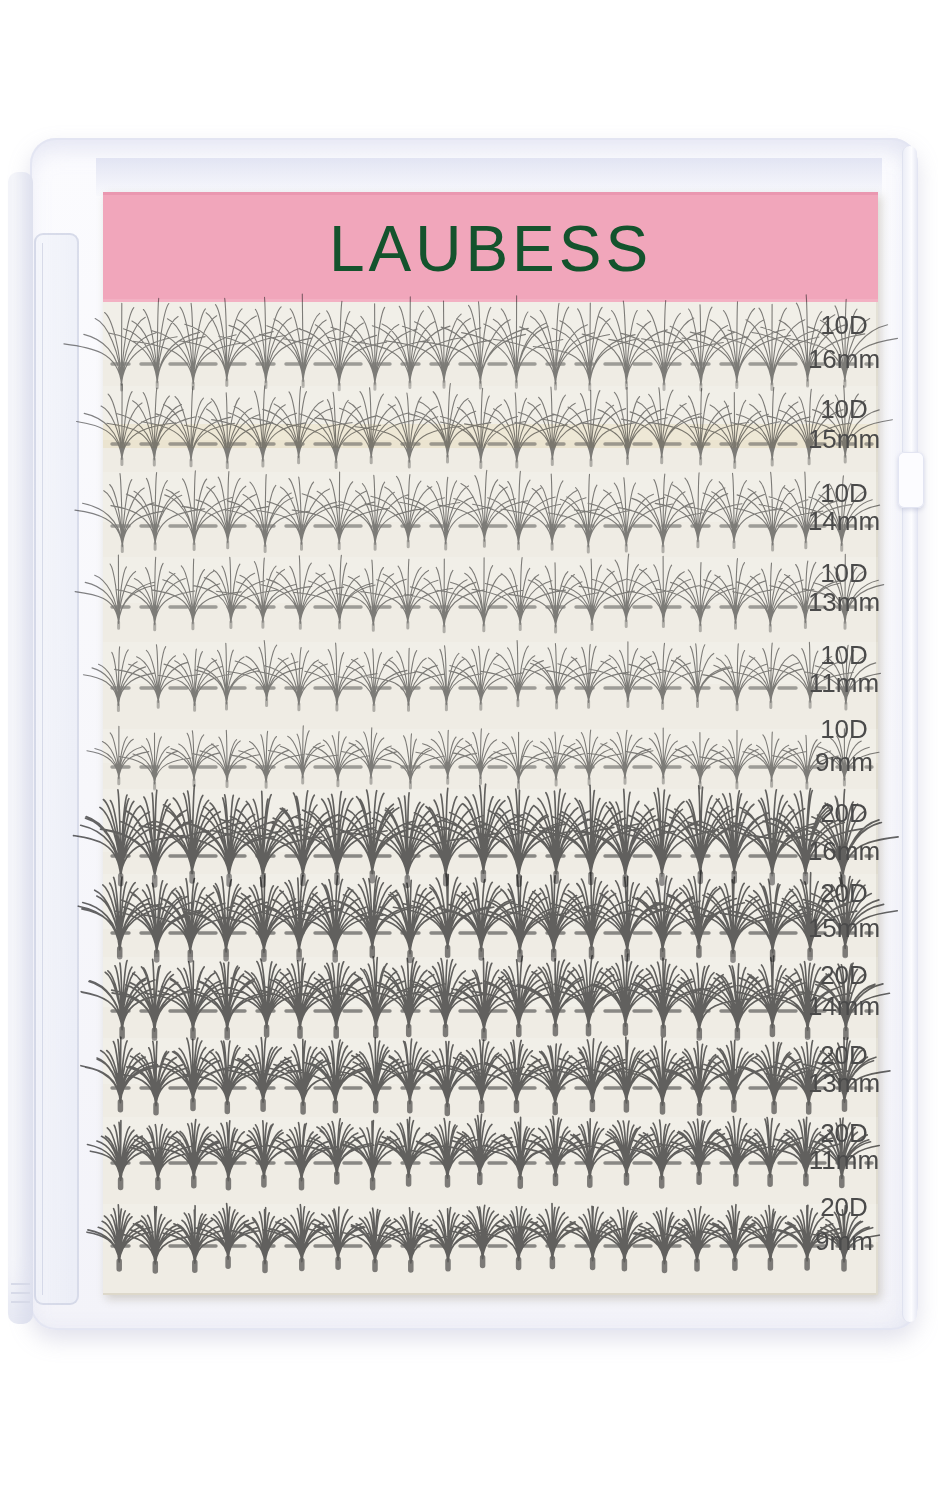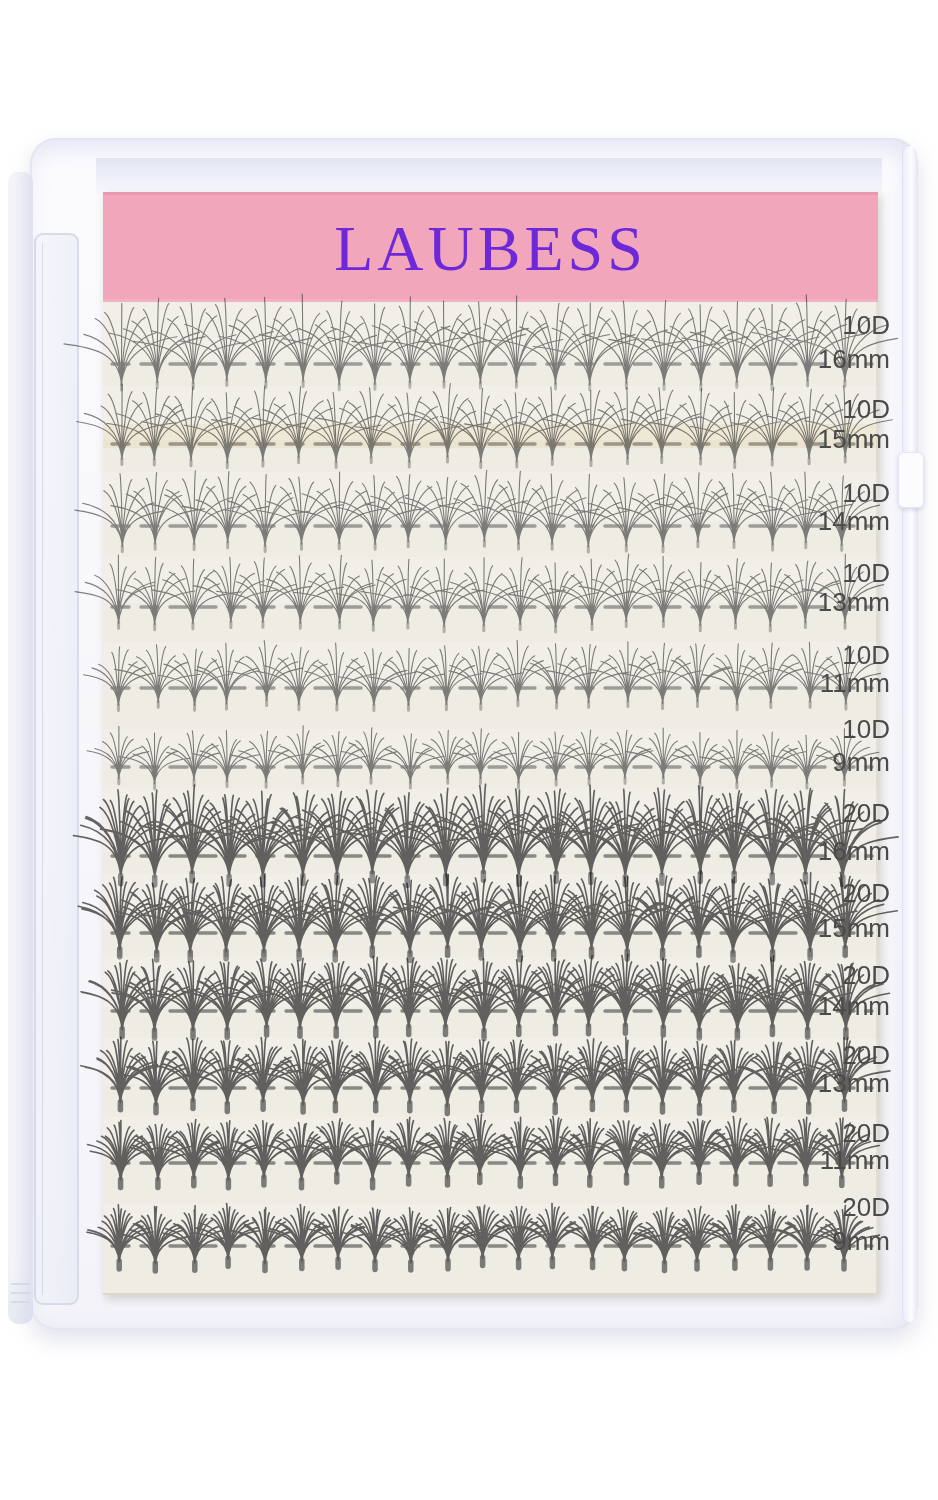--- a/index.html
+++ b/index.html
@@ -29,42 +29,42 @@
 
   
   .tray{position:absolute;left:103px;top:192px;width:775px;height:1103px;background:#efece4;
         box-shadow:3px 4px 9px rgba(140,132,105,.33), inset -2px 0 0 #e0dcd0, inset 0 -2px 0 #ddd8ca;}
   .brand-band{position:absolute;left:103px;top:192px;width:775px;height:110px;
         border-top:3px solid #ea97b0;box-sizing:border-box;
         display:flex;align-items:center;justify-content:center;}
   .brand-title{font-size:64px;font-weight:500;letter-spacing:4px;line-height:1;}
 
   
-  .rlabel{position:absolute;left:798px;width:92px;font-size:26px;line-height:1.05;text-align:right;}
+  .rlabel{position:absolute;left:798px;width:92px;font-size:26px;line-height:1.05;text-align:center;}
 
   
   #lash-svg{position:absolute;left:0;top:0;pointer-events:none;}
 </style>
 </head>
 <body>
 
 <div id="stage">
   <div class="case"></div>
   <div class="case-top-shade"></div>
   <div class="case-right-ridge"></div>
   <div class="case-notch"></div>
   <div class="spine-left"></div>
   <div class="hinge"></div>
   <div class="hinge-ridge" style="top:1283px"></div>
   <div class="hinge-ridge" style="top:1292px"></div>
   <div class="hinge-ridge" style="top:1301px"></div>
 
   <div class="tray" style="background: rgb(239, 236, 228);"></div>
   <div class="brand-band" style="background: rgb(241, 166, 187);">
-    <div class="brand-title" style="color: #6d28d9; font-family: Liberation Serif, serif;">LAUBESS</div>
+    <div class="brand-title" style="color: #14532d;">LAUBESS</div>
   </div>
 
   <svg id="lash-svg" width="938" height="1500" viewBox="0 0 938 1500">
       <rect x="103" y="424" width="775" height="24" fill="rgba(226,210,158,0.28)"></rect>
       <g fill="none" stroke="#1f1f1f" stroke-width="1.1" opacity="0.55" stroke-linecap="round">
         <rect x="103" y="299" width="775" height="61" fill="rgba(255,255,255,0.22)" stroke="none"></rect>
         <path d="M112 364 H872" stroke="#3f3f3f" stroke-width="3.4" stroke-dasharray="17 12" opacity="0.85"></path>
         <path d="M121.5 385.0 C119.1 351.4 89.8 347.2 63.9 343.9 M121.5 385.0 C119.7 351.4 100.8 338.5 83.8 334.4 M121.5 385.0 C120.4 351.4 107.0 323.9 95.2 318.6 M121.5 385.0 C120.8 351.4 112.2 318.3 104.6 312.5 M121.5 385.0 C121.5 351.4 121.6 309.9 121.8 303.4 M121.5 385.0 C122.0 351.4 128.3 313.8 133.8 307.6 M121.5 385.0 C122.6 351.4 134.6 322.7 145.3 317.3 M121.5 385.0 C123.2 351.4 140.5 337.0 156.1 332.8 M121.5 385.0 C123.8 351.4 152.1 340.5 177.1 336.7 M157.2 382.8 C155.0 349.2 130.6 337.0 108.8 333.0 M157.2 382.8 C155.5 349.2 138.6 333.1 123.4 328.8 M157.2 382.8 C156.0 349.2 143.3 326.0 131.9 321.0 M157.2 382.8 C156.5 349.2 149.6 315.4 143.4 309.5 M157.2 382.8 C157.3 349.2 158.0 304.9 158.7 298.2 M157.2 382.8 C157.7 349.2 163.6 309.9 168.8 303.5 M157.2 382.8 C158.3 349.2 168.7 321.8 178.1 316.5 M157.2 382.8 C159.2 349.2 180.5 336.4 199.6 332.4 M157.2 382.8 C159.7 349.2 183.5 340.3 205.1 336.6 M193.2 383.6 C190.7 350.0 160.1 344.6 133.1 341.2 M193.2 383.6 C191.2 350.0 170.5 335.0 152.0 330.8 M193.2 383.6 C192.1 350.0 179.0 323.9 167.4 318.7 M193.2 383.6 C192.5 350.0 185.9 313.2 180.0 307.1 M193.2 383.6 C193.1 350.0 192.1 309.8 191.1 303.4 M193.2 383.6 C193.8 350.0 199.9 314.9 205.4 308.9 M193.2 383.6 C194.3 350.0 206.1 321.2 216.7 315.8 M193.2 383.6 C195.1 350.0 216.8 338.7 236.2 334.8 M193.2 383.6 C195.7 350.0 222.0 345.7 245.6 342.5 M226.8 380.6 C224.3 347.0 200.8 344.1 179.6 340.9 M226.8 380.6 C224.9 347.0 203.6 328.8 184.7 324.3 M226.8 380.6 C225.7 347.0 215.4 318.2 206.1 312.8 M226.8 380.6 C226.3 347.0 220.6 310.8 215.5 304.7 M226.8 380.6 C226.7 347.0 225.6 305.0 224.7 298.4 M226.8 380.6 C227.5 347.0 235.2 314.6 242.0 308.9 M226.8 380.6 C227.9 347.0 243.0 321.2 256.3 316.0 M226.8 380.6 C228.7 347.0 252.3 335.5 273.2 331.6 M226.8 380.6 C229.1 347.0 258.8 339.1 285.1 335.5 M265.9 382.4 C263.4 348.8 240.0 339.9 218.8 336.2 M265.9 382.4 C264.3 348.8 245.6 329.9 229.0 325.4 M265.9 382.4 C264.7 348.8 250.2 324.8 237.3 319.8 M265.9 382.4 C265.5 348.8 260.1 315.2 255.4 309.4 M265.9 382.4 C265.8 348.8 265.1 304.1 264.5 297.3 M265.9 382.4 C266.6 348.8 274.3 312.9 281.1 306.8 M265.9 382.4 C267.2 348.8 279.9 322.9 291.4 317.7 M265.9 382.4 C267.6 348.8 284.7 332.5 300.0 328.2 M265.9 382.4 C268.2 348.8 290.8 341.7 311.2 338.1 M303.1 381.4 C300.7 347.8 279.0 338.1 259.4 334.4 M303.1 381.4 C301.4 347.8 283.1 330.2 266.8 325.7 M303.1 381.4 C301.7 347.8 287.0 324.0 273.9 319.0 M303.1 381.4 C302.5 347.8 296.0 314.7 290.2 308.9 M303.1 381.4 C303.0 347.8 302.6 301.0 302.3 294.0 M303.1 381.4 C303.8 347.8 312.2 318.8 319.7 313.4 M303.1 381.4 C304.2 347.8 315.8 324.9 326.2 320.0 M303.1 381.4 C304.8 347.8 321.7 333.2 337.0 329.0 M303.1 381.4 C305.4 347.8 330.1 339.5 352.2 335.8 M339.2 384.9 C336.9 351.3 308.6 342.4 283.5 338.7 M339.2 384.9 C337.3 351.3 317.5 333.6 299.8 329.1 M339.2 384.9 C338.0 351.3 326.1 329.5 315.3 324.7 M339.2 384.9 C338.6 351.3 332.3 316.8 326.7 310.8 M339.2 384.9 C339.3 351.3 340.7 307.9 341.9 301.3 M339.2 384.9 C339.7 351.3 345.0 317.6 349.8 311.7 M339.2 384.9 C340.3 351.3 352.5 327.9 363.4 323.0 M339.2 384.9 C341.1 351.3 359.7 339.4 376.5 335.4 M339.2 384.9 C341.7 351.3 365.2 345.5 386.4 342.1 M374.9 384.3 C372.5 350.7 349.0 341.1 327.9 337.3 M374.9 384.3 C373.1 350.7 350.8 331.8 331.0 327.2 M374.9 384.3 C373.6 350.7 358.5 327.3 345.1 322.3 M374.9 384.3 C374.1 350.7 367.2 321.8 360.9 316.4 M374.9 384.3 C374.8 350.7 374.7 310.2 374.6 303.7 M374.9 384.3 C375.4 350.7 380.3 313.6 384.7 307.4 M374.9 384.3 C376.1 350.7 388.0 329.3 398.8 324.5 M374.9 384.3 C376.7 350.7 398.1 333.4 417.2 329.0 M374.9 384.3 C377.3 350.7 405.0 343.6 429.6 340.0 M409.9 382.6 C407.5 349.0 378.0 344.7 351.9 341.4 M409.9 382.6 C408.2 349.0 389.2 330.3 372.3 325.8 M409.9 382.6 C408.6 349.0 394.5 328.7 382.0 324.0 M409.9 382.6 C409.4 349.0 404.1 312.4 399.3 306.3 M409.9 382.6 C409.9 349.0 410.1 303.7 410.3 296.9 M409.9 382.6 C410.5 349.0 417.3 316.5 423.4 310.8 M409.9 382.6 C411.1 349.0 423.7 326.3 434.9 321.4 M409.9 382.6 C411.7 349.0 431.9 330.6 450.0 326.1 M409.9 382.6 C412.3 349.0 440.3 340.6 465.2 337.0 M444.0 382.2 C441.6 348.6 411.9 344.2 385.6 340.9 M444.0 382.2 C442.2 348.6 421.1 330.8 402.4 326.3 M444.0 382.2 C442.7 348.6 427.8 326.6 414.5 321.8 M444.0 382.2 C443.3 348.6 435.2 312.4 428.0 306.4 M444.0 382.2 C444.0 348.6 443.7 307.6 443.5 301.1 M444.0 382.2 C444.7 348.6 453.4 319.5 461.1 314.1 M444.0 382.2 C445.1 348.6 458.5 323.5 470.3 318.4 M444.0 382.2 C445.8 348.6 464.2 332.2 480.7 327.9 M444.0 382.2 C446.4 348.6 470.0 343.4 491.3 340.1 M480.4 383.1 C477.9 349.5 447.1 344.7 419.8 341.4 M480.4 383.1 C478.6 349.5 458.9 331.6 441.2 327.1 M480.4 383.1 C479.3 349.5 467.4 323.6 456.8 318.5 M480.4 383.1 C479.9 349.5 473.9 311.5 468.5 305.3 M480.4 383.1 C480.3 349.5 479.4 308.3 478.5 301.8 M480.4 383.1 C481.0 349.5 486.2 313.5 490.8 307.4 M480.4 383.1 C481.8 349.5 496.8 324.9 510.2 319.8 M480.4 383.1 C482.4 349.5 506.8 332.8 528.3 328.4 M480.4 383.1 C482.8 349.5 505.2 338.3 525.5 334.4 M516.4 382.3 C514.1 348.7 486.2 336.6 461.6 332.6 M516.4 382.3 C514.7 348.7 498.5 328.7 483.8 324.0 M516.4 382.3 C515.2 348.7 503.7 324.2 493.3 319.2 M516.4 382.3 C515.7 348.7 508.1 314.8 501.3 308.9 M516.4 382.3 C516.4 348.7 516.5 302.7 516.6 295.7 M516.4 382.3 C517.0 348.7 522.7 317.7 527.9 312.0 M516.4 382.3 C517.7 348.7 532.5 328.0 545.8 323.3 M516.4 382.3 C518.1 348.7 533.8 330.8 548.1 326.4 M516.4 382.3 C518.8 348.7 542.0 343.0 562.9 339.5 M555.5 383.9 C552.9 350.3 521.2 342.9 493.2 339.3 M555.5 383.9 C553.7 350.3 535.8 331.4 519.7 326.9 M555.5 383.9 C554.3 350.3 541.8 321.6 530.5 316.2 M555.5 383.9 C554.8 350.3 547.0 316.2 540.1 310.3 M555.5 383.9 C555.6 350.3 557.4 309.8 559.0 303.3 M555.5 383.9 C556.1 350.3 562.7 313.3 568.7 307.1 M555.5 383.9 C556.8 350.3 573.1 329.6 587.5 324.8 M555.5 383.9 C557.2 350.3 576.5 336.9 593.8 332.8 M555.5 383.9 C557.8 350.3 585.2 338.5 609.6 334.5 M589.7 384.7 C587.2 351.1 558.7 349.6 533.2 346.5 M589.7 384.7 C587.9 351.1 569.0 332.7 552.1 328.2 M589.7 384.7 C588.5 351.1 573.3 325.8 559.8 320.7 M589.7 384.7 C589.2 351.1 583.1 314.9 577.6 308.8 M589.7 384.7 C589.8 351.1 590.0 309.5 590.3 303.0 M589.7 384.7 C590.4 351.1 596.5 313.5 602.1 307.3 M589.7 384.7 C590.8 351.1 600.9 324.1 610.0 318.8 M589.7 384.7 C591.6 351.1 614.7 338.6 635.1 334.6 M589.7 384.7 C592.2 351.1 616.8 342.4 638.9 338.7 M626.4 383.3 C624.1 349.7 602.1 338.0 582.1 334.0 M626.4 383.3 C624.5 349.7 602.2 338.1 582.4 334.2 M626.4 383.3 C625.2 349.7 611.3 322.0 598.9 316.7 M626.4 383.3 C625.7 349.7 618.2 316.5 611.6 310.7 M626.4 383.3 C626.3 349.7 624.7 307.6 623.3 301.1 M626.4 383.3 C626.9 349.7 632.4 316.4 637.2 310.5 M626.4 383.3 C627.5 349.7 639.8 326.1 650.7 321.2 M626.4 383.3 C628.2 349.7 648.9 334.2 667.2 329.9 M626.4 383.3 C628.8 349.7 656.5 344.8 681.2 341.4 M664.0 384.4 C661.6 350.8 633.7 343.0 608.8 339.4 M664.0 384.4 C662.3 350.8 640.6 337.5 621.4 333.4 M664.0 384.4 C662.9 350.8 649.1 328.4 636.9 323.5 M664.0 384.4 C663.4 350.8 655.0 316.2 647.5 310.3 M664.0 384.4 C664.1 350.8 665.0 307.2 665.7 300.5 M664.0 384.4 C664.8 350.8 673.0 319.1 680.3 313.4 M664.0 384.4 C665.3 350.8 680.4 323.4 693.8 318.1 M664.0 384.4 C665.9 350.8 686.3 335.3 704.5 331.1 M664.0 384.4 C666.6 350.8 696.7 345.9 723.4 342.5 M700.9 384.9 C698.4 351.3 668.3 342.4 641.6 338.7 M700.9 384.9 C698.9 351.3 680.7 335.4 664.3 331.1 M700.9 384.9 C699.6 351.3 683.9 330.9 670.1 326.2 M700.9 384.9 C700.2 351.3 694.1 315.1 688.6 309.0 M700.9 384.9 C700.8 351.3 700.4 311.2 700.0 304.8 M700.9 384.9 C701.3 351.3 707.0 313.4 712.0 307.2 M700.9 384.9 C702.1 351.3 715.6 330.3 727.6 325.6 M700.9 384.9 C702.6 351.3 719.5 336.3 734.8 332.1 M700.9 384.9 C703.2 351.3 726.4 340.7 747.4 336.8 M736.8 382.5 C734.5 348.9 706.6 341.6 682.0 338.0 M736.8 382.5 C734.9 348.9 711.2 336.1 690.3 332.1 M736.8 382.5 C735.5 348.9 722.1 324.8 710.1 319.7 M736.8 382.5 C736.3 348.9 729.5 316.5 723.5 310.7 M736.8 382.5 C736.8 348.9 737.2 308.3 737.5 301.8 M736.8 382.5 C737.5 348.9 746.6 314.4 754.6 308.5 M736.8 382.5 C738.0 348.9 751.8 324.7 764.1 319.7 M736.8 382.5 C738.7 348.9 763.3 333.8 785.0 329.5 M736.8 382.5 C739.2 348.9 766.2 339.2 790.3 335.5 M771.9 384.5 C769.5 350.9 744.5 341.4 722.1 337.7 M771.9 384.5 C770.1 350.9 747.7 334.4 727.9 330.0 M771.9 384.5 C770.7 350.9 757.7 324.9 746.0 319.7 M771.9 384.5 C771.2 350.9 764.8 314.3 759.0 308.2 M771.9 384.5 C771.9 350.9 772.0 310.8 772.1 304.4 M771.9 384.5 C772.5 350.9 779.9 314.3 786.4 308.2 M771.9 384.5 C773.2 350.9 790.0 324.8 804.8 319.7 M771.9 384.5 C773.8 350.9 797.3 334.1 818.1 329.7 M771.9 384.5 C774.2 350.9 797.8 340.8 819.0 337.0 M807.6 381.0 C805.3 347.4 777.0 336.4 751.9 332.5 M807.6 381.0 C805.7 347.4 781.8 331.5 760.8 327.2 M807.6 381.0 C806.3 347.4 792.0 325.1 779.2 320.2 M807.6 381.0 C807.1 347.4 801.4 309.4 796.4 303.2 M807.6 381.0 C807.5 347.4 806.8 301.8 806.2 294.9 M807.6 381.0 C808.3 347.4 815.4 317.2 821.7 311.7 M807.6 381.0 C808.8 347.4 822.6 320.0 834.8 314.7 M807.6 381.0 C809.4 347.4 829.0 328.9 846.4 324.4 M807.6 381.0 C810.0 347.4 839.1 337.7 864.8 333.9 M844.9 381.4 C842.5 347.8 812.5 341.7 786.1 338.2 M844.9 381.4 C843.1 347.8 824.2 330.9 807.3 326.6 M844.9 381.4 C843.7 347.8 831.4 325.1 820.4 320.2 M844.9 381.4 C844.4 347.8 839.4 311.9 835.0 305.9 M844.9 381.4 C845.0 347.8 845.6 305.8 846.2 299.2 M844.9 381.4 C845.4 347.8 851.5 314.9 857.0 309.1 M844.9 381.4 C846.1 347.8 858.5 323.6 869.7 318.6 M844.9 381.4 C846.6 347.8 868.4 329.3 887.6 324.8 M844.9 381.4 C847.3 347.8 873.8 341.8 897.5 338.4 "></path>
         <path d="M121.5 383.96612748131156 L121.5 389.96612748131156 M157.2 381.76916875550523 L157.2 387.76916875550523 M193.2 382.63591898977757 L193.2 388.63591898977757 M226.8 379.61892805062234 L226.8 385.61892805062234 M265.9 381.40893935645 L265.9 387.40893935645 M303.1 380.41771273873746 L303.1 386.41771273873746 M339.2 383.8621614947915 L339.2 389.8621614947915 M374.9 383.31420316081494 L374.9 389.31420316081494 M409.9 381.5951232998632 L409.9 387.5951232998632 M444.0 381.18268156051636 L444.0 387.18268156051636 M480.4 382.0700195566751 L480.4 388.0700195566751 M516.4 381.32083134399727 L516.4 387.32083134399727 M555.5 382.9267450682819 L555.5 388.9267450682819 M589.7 383.6961542647332 L589.7 389.6961542647332 M626.4 382.28554898733273 L626.4 388.28554898733273 M664.0 383.4487257790752 L664.0 389.4487257790752 M700.9 383.93165516806766 L700.9 389.93165516806766 M736.8 381.5274901520461 L736.8 387.5274901520461 M771.9 383.4671594770625 L771.9 389.4671594770625 M807.6 379.95184731762856 L807.6 385.95184731762856 M844.9 380.3617551405914 L844.9 386.3617551405914 " stroke="#1b1b1b" stroke-width="3" opacity="0.55"></path>
       </g>

